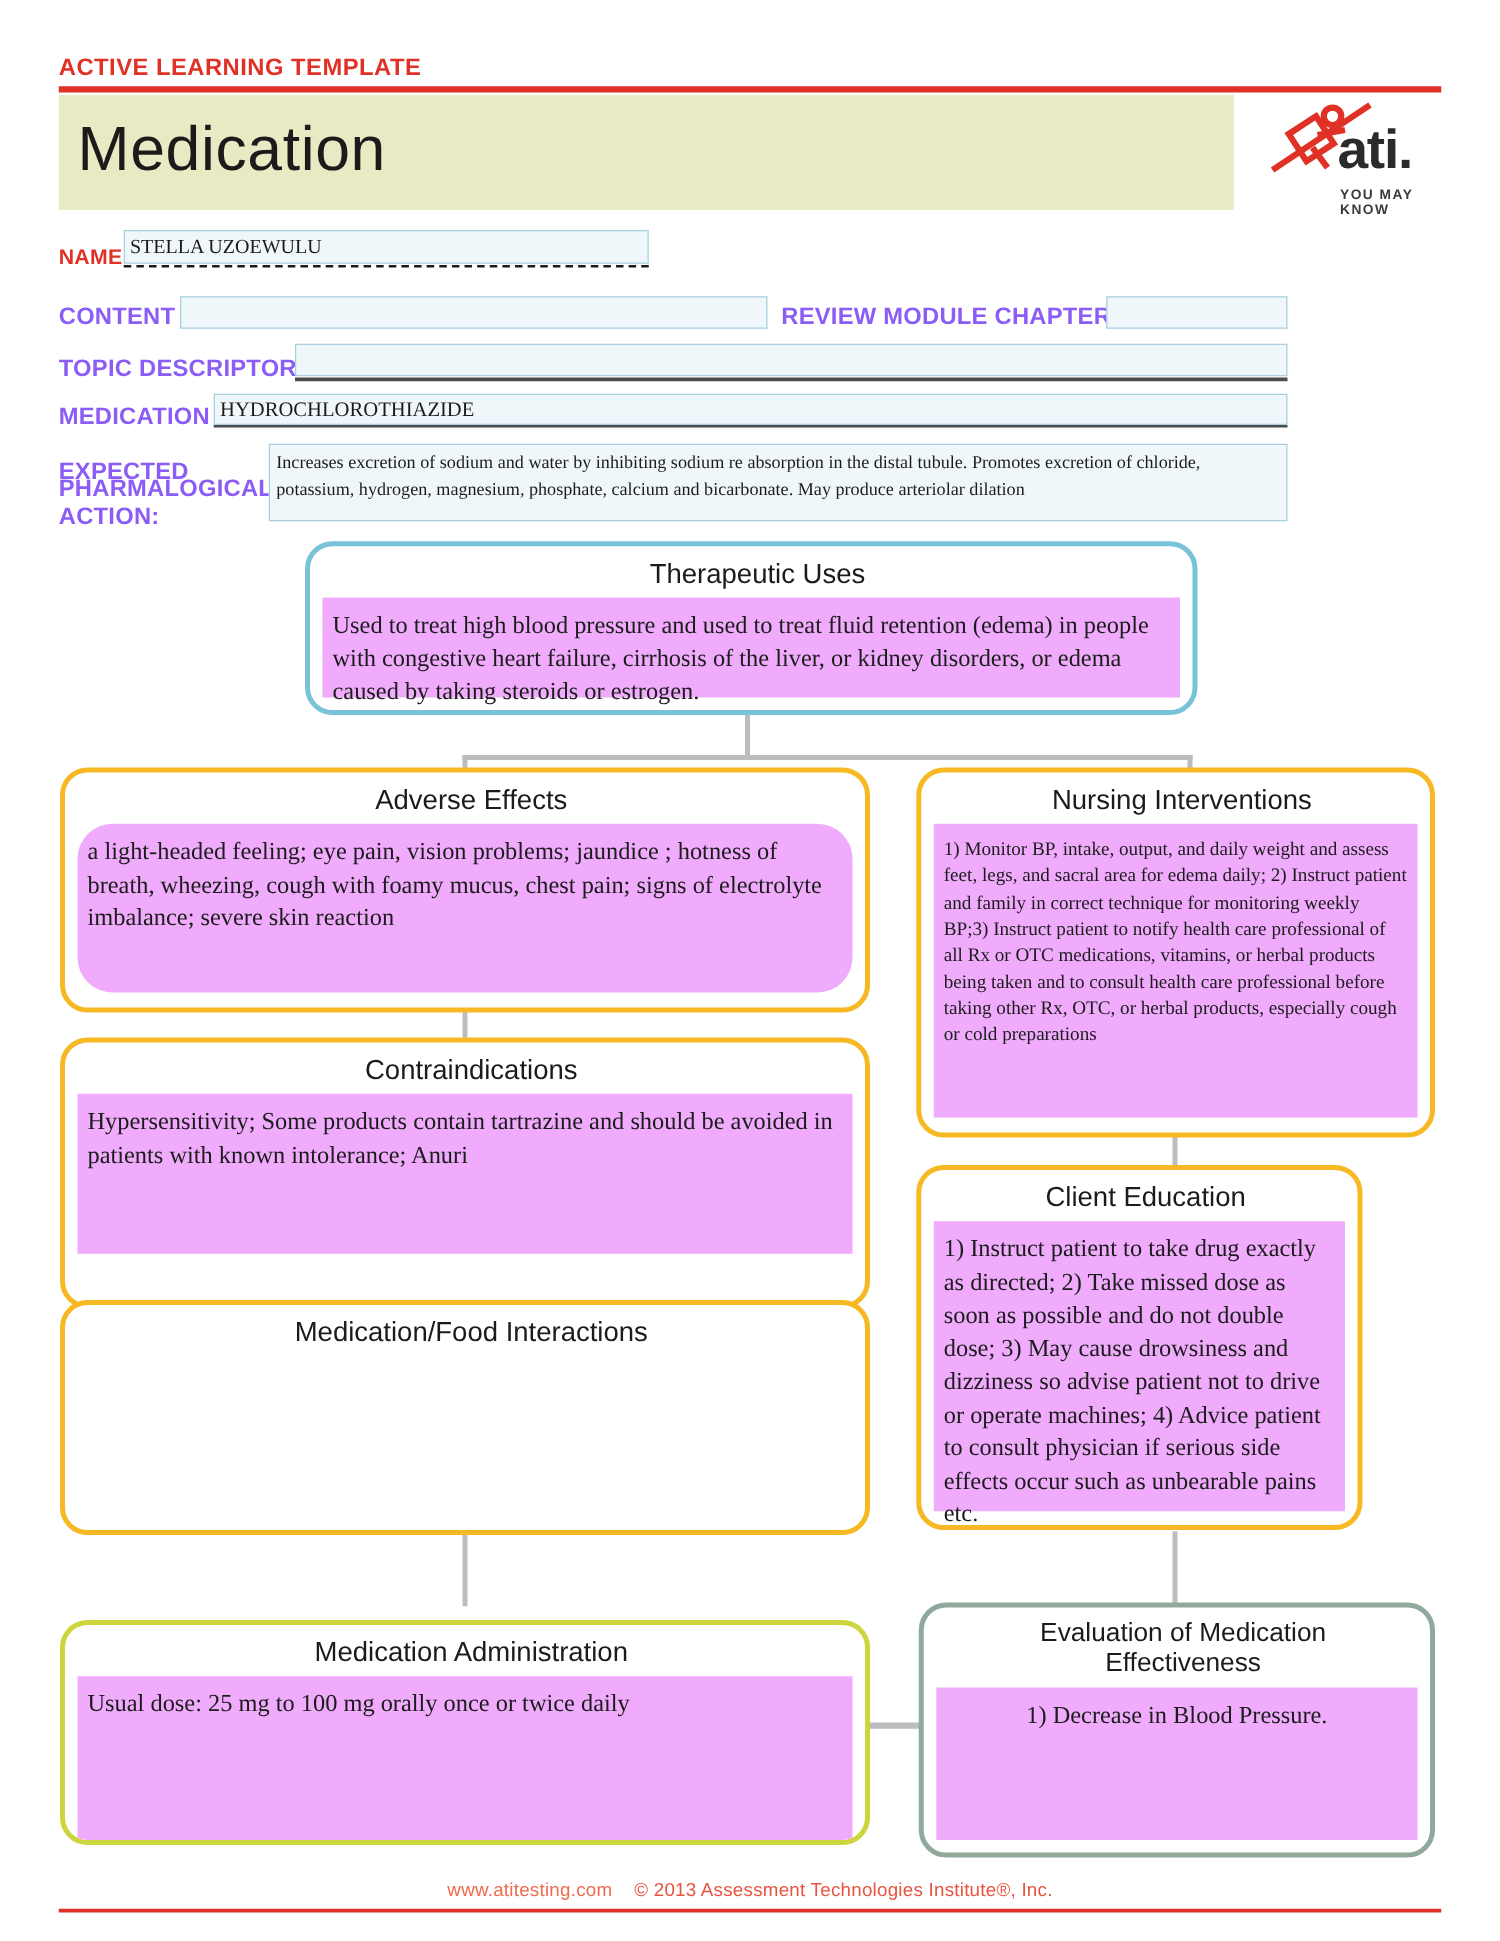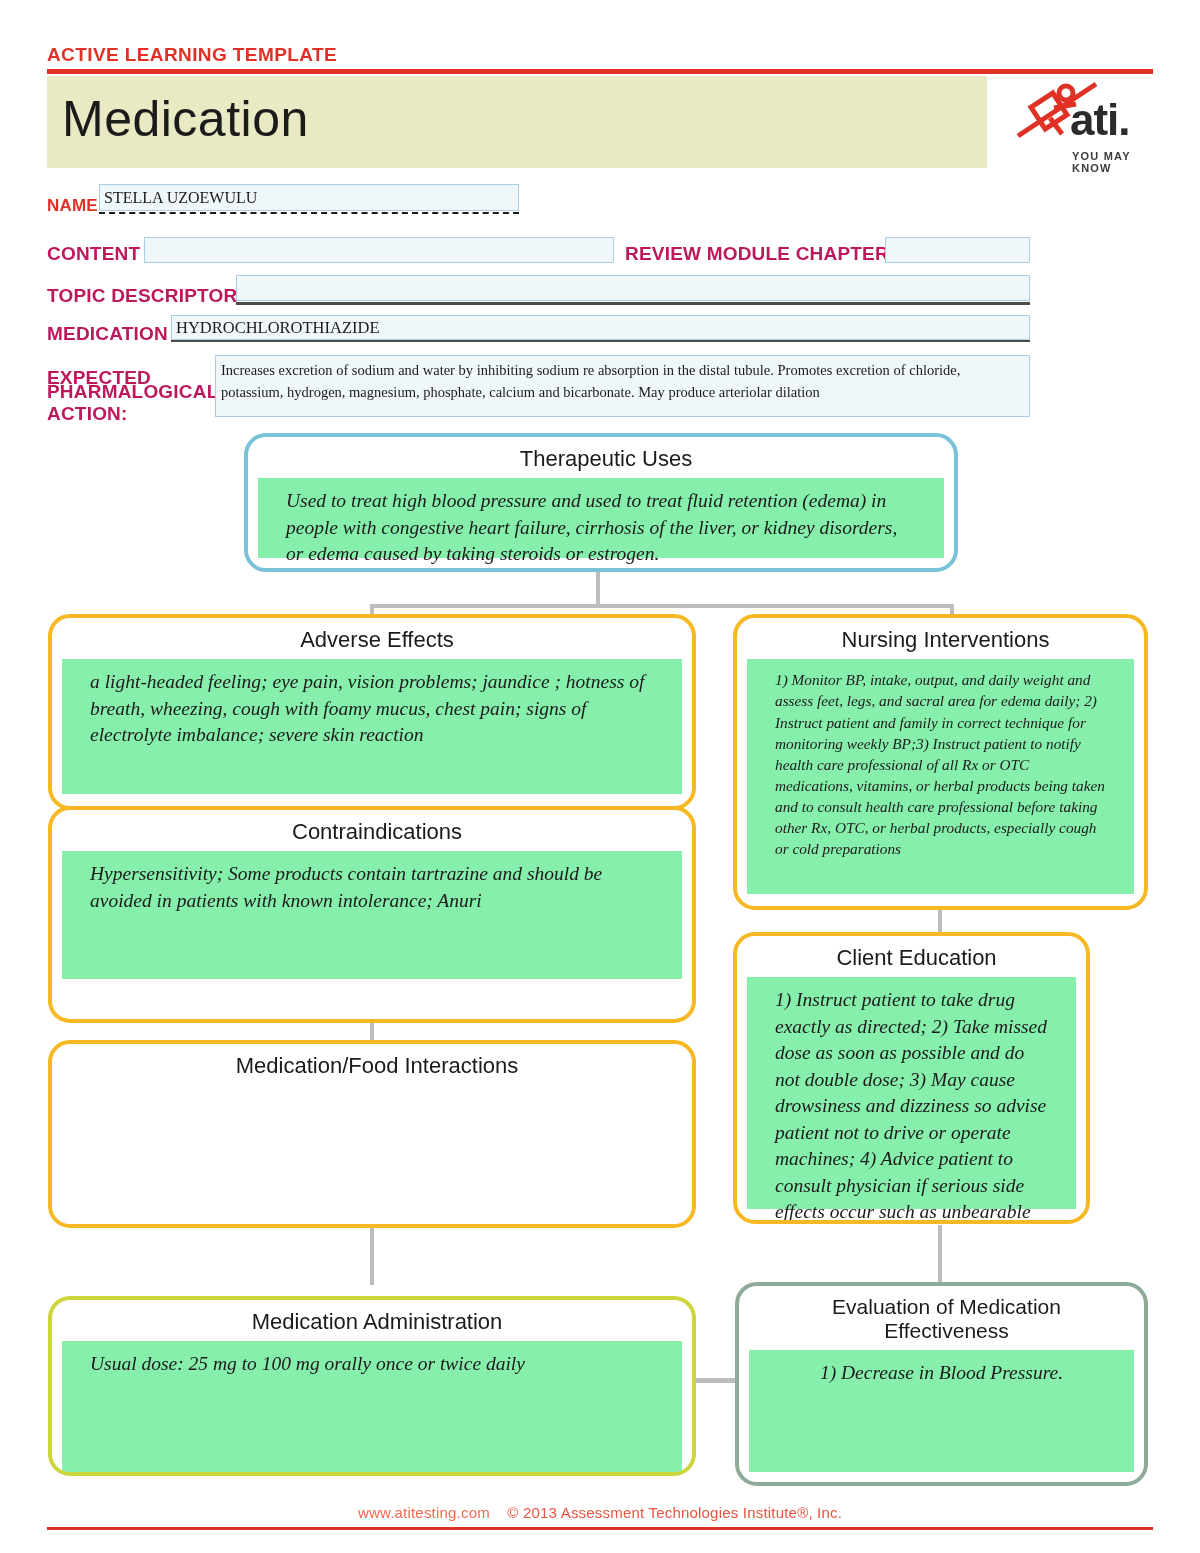--- a/index.html
+++ b/index.html
@@ -67,21 +67,21 @@
     color: #3a3a3a;
     letter-spacing: 1.2px;
     filter: blur(0.4px);
   }
 
   
   .fld-label {
     position: absolute;
     font-size: 19px;
     font-weight: bold;
-    color: #be185d;
+    color: #8b5cf6;
     letter-spacing: 0.2px;
     white-space: nowrap;
   }
   .fld-label.red { color: #e03127; font-size: 17px; }
   .fld-box {
     position: absolute;
     background: #eff7fb;
     border: 1px solid #a9cfe0;
   }
   .fld-val {
@@ -127,26 +127,25 @@
   .node-title {
     text-align: center;
     font-size: 22px;
     color: #1b1b1b;
     padding: 9px 10px 7px 20px;
     line-height: 1.15;
     font-weight: normal;
   }
   .node-title.small { font-size: 21px; }
   .node-body {
-    background: #86efac;
+    background: #f0abfc;
     margin: 0 10px;
-    padding: 10px 28px;
+    padding: 10px 8px;
     font-family: "Liberation Serif", serif;
     color: #1b1b1b;
-    font-style: italic;
   }
   .node-body.big { font-size: 19.5px; line-height: 1.36; }
   .node-body.dense { font-size: 15.3px; line-height: 1.38; }
 
   
   .foot-text {
     position: absolute;
     left: 0; top: 1504px;
     width: 1200px;
     text-align: center;
@@ -227,29 +226,29 @@
 
 <div class="conn" style="left:690px; top:1378px; width:60px; height:5px;"></div>
 
 <div class="node blue" style="left:244px; top:433px; width:714px; height:139px;">
   <div class="node-title">Therapeutic Uses</div>
   <div class="node-body big" style="height:80px;">Used to treat  high blood pressure and  used to treat fluid retention (edema) in people with congestive heart failure, cirrhosis of the liver, or kidney disorders, or edema caused by taking steroids or estrogen.</div>
 </div>
 
 <div class="node gold" style="left:48px; top:614px; width:648px; height:196px;">
   <div class="node-title">Adverse Effects</div>
-  <div class="node-body big" style="height:135px;">a light-headed feeling; eye pain, vision problems; jaundice ; hotness of breath, wheezing, cough with foamy mucus, chest pain; signs of electrolyte imbalance; severe skin reaction</div>
+  <div class="node-body big" style="height:135px;border-radius:28px;">a light-headed feeling; eye pain, vision problems; jaundice ; hotness of breath, wheezing, cough with foamy mucus, chest pain; signs of electrolyte imbalance; severe skin reaction</div>
 </div>
 
 <div class="node gold" style="left:733px; top:614px; width:415px; height:296px;">
   <div class="node-title">Nursing Interventions</div>
   <div class="node-body dense" style="height:235px;">1) Monitor BP, intake, output, and daily weight and assess feet, legs, and sacral area for edema daily; 2) Instruct patient and family in correct technique for monitoring weekly BP;3) Instruct patient to notify health care professional of all Rx or OTC medications, vitamins, or herbal products being taken and to consult health care professional before taking other Rx, OTC, or herbal products, especially cough or cold preparations</div>
 </div>
 
-<div class="node gold" style="left:48px; top:806px; width:648px; height:217px;">
+<div class="node gold" style="left:48px; top:830px; width:648px; height:217px;">
   <div class="node-title">Contraindications</div>
   <div class="node-body big" style="height:128px;">Hypersensitivity; Some products contain tartrazine and should be avoided in patients with known intolerance; Anuri</div>
 </div>
 
 <div class="node gold" style="left:48px; top:1040px; width:648px; height:188px;">
   <div class="node-title">Medication/Food Interactions</div>
 </div>
 
 <div class="node gold" style="left:733px; top:932px; width:357px; height:292px;">
   <div class="node-title">Client Education</div>

